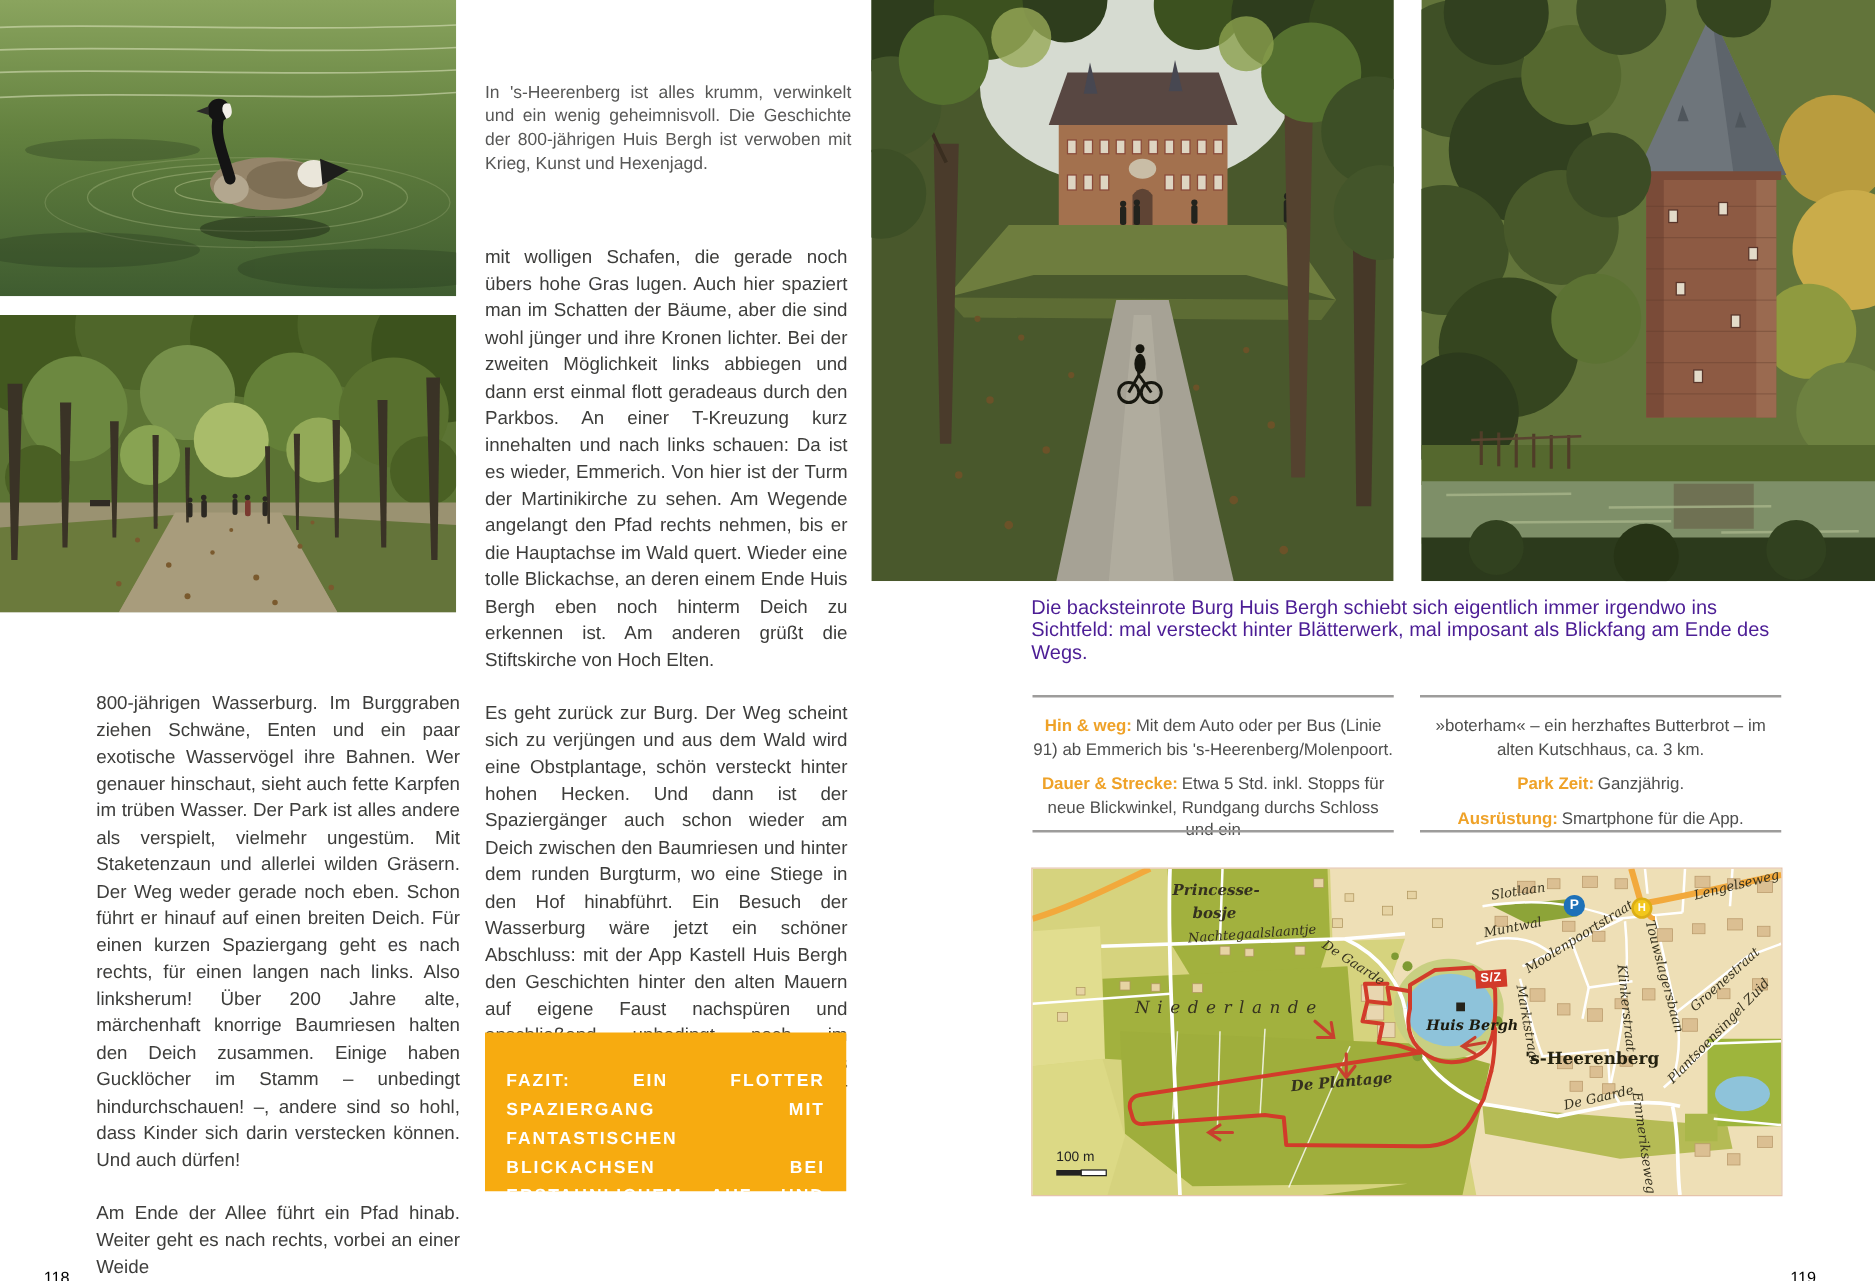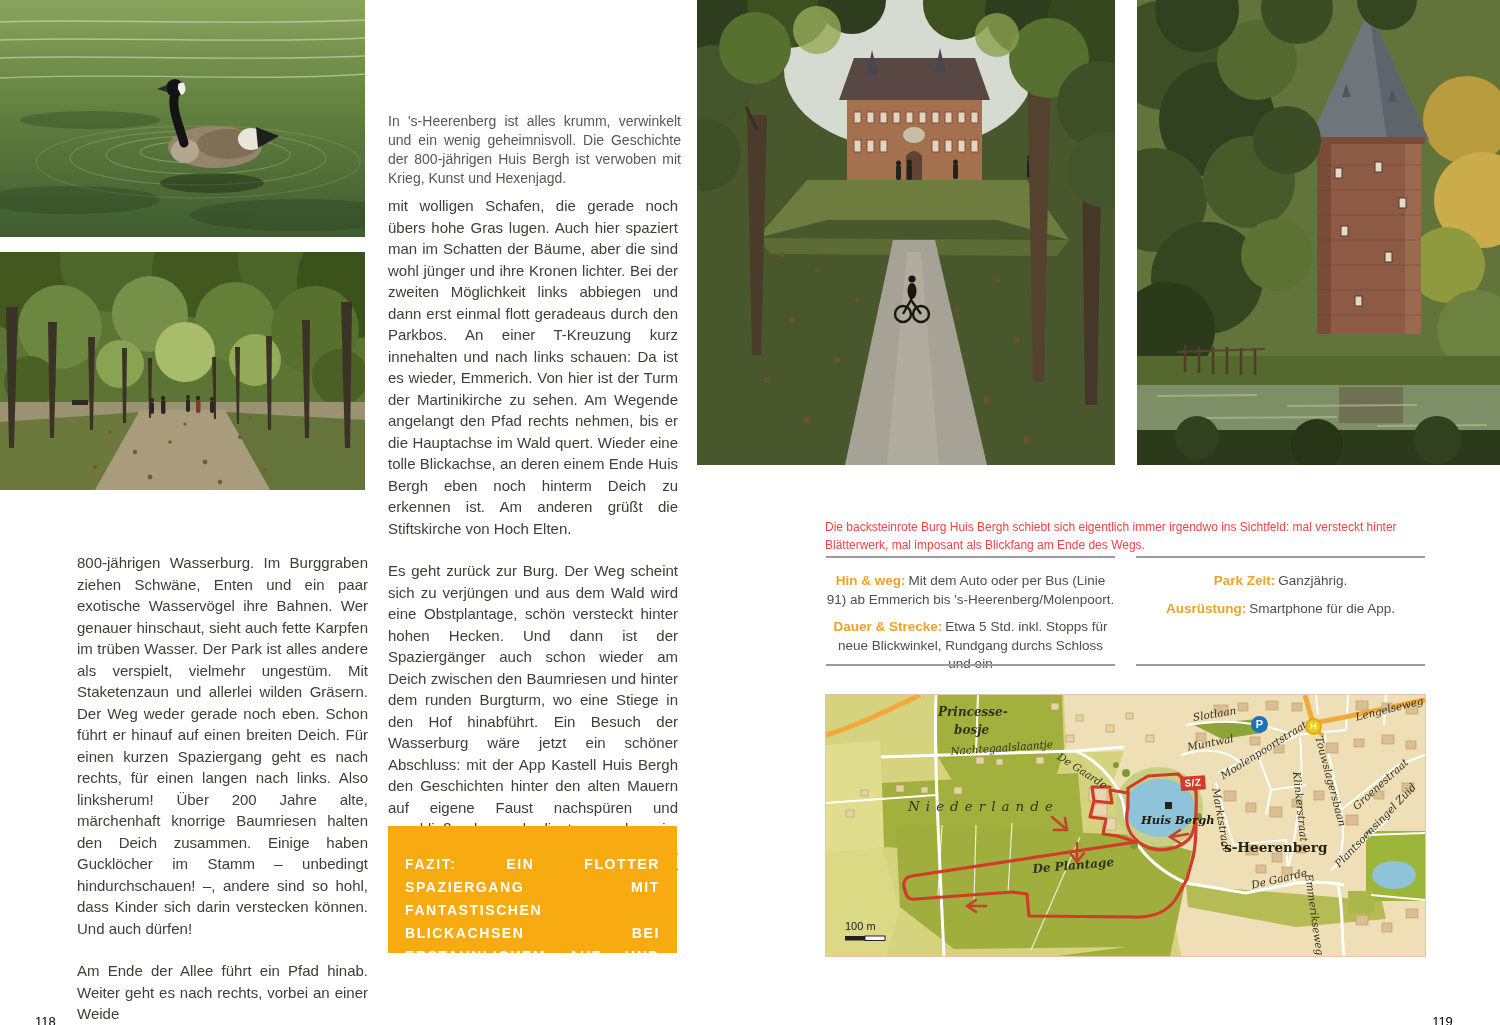--- a/index.html
+++ b/index.html
@@ -1,31 +1,31 @@
 <!DOCTYPE html>
 <html lang="de" style="--accent: #EFA228; --fazit-bg: #F7AB10; --route-red: #D23B2A; --parking-blue: #1E71B8; --bus-yellow: #F2C71C;"><head>
 <meta charset="utf-8">
 <style>
   html,body{margin:0;padding:0;background:#ffffff;}
   #spread{position:relative;width:1500px;height:1025px;background:#ffffff;overflow:hidden;
           font-family:"Liberation Sans",sans-serif;}
   .photo{position:absolute;overflow:hidden;}
   .photo svg{display:block;width:100%;height:100%;}
   .intro{position:absolute;left:388px;top:64px;width:293px;text-align:justify;
-         font-size:14px;line-height:19px;color:#575756;margin-top:48px;}
+         font-size:14px;line-height:19px;color:#575756;}
   .bodycol{position:absolute;text-align:justify;font-size:15px;line-height:21.5px;color:#3d3d3b;}
   .bodycol p{margin:0 0 21px 0;}
   .bodycol a{color:#3d3d3b;text-decoration:underline;}
   #col-left{left:77px;top:552px;width:291px;}
   #col-mid{left:388px;top:195px;width:290px;}
   .fazit{position:absolute;left:388px;top:826px;width:289px;height:127px;box-sizing:border-box;
          background:var(--fazit-bg,#f7ab10);color:#ffffff;padding:27px 17px 0 17px;
          font-weight:bold;font-size:14px;line-height:23px;letter-spacing:1.6px;word-spacing:3px;
          text-align:justify;}
-  .caption{position:absolute;left:825px;top:478px;width:606px;font-size:12px;line-height:18px;color:#ef4444;margin-top:40px;}
+  .caption{position:absolute;left:825px;top:478px;width:606px;font-size:16px;line-height:18px;color:#4c1d95;}
   .ib-rule{position:absolute;width:289px;height:2px;background:#9d9c9b;}
   .ib{position:absolute;width:289px;font-size:13.5px;line-height:18.5px;color:#4e4e4d;}
   .ib p{margin:0 0 9px 0;text-align:center;}
   .ib .lbl{color:var(--accent,#efa228);font-weight:bold;margin-right:3px;}
   .pagenum{position:absolute;top:1014px;font-size:13px;color:#000000;}
   #map{position:absolute;left:826px;top:695px;width:599px;height:261px;outline:1px solid #e5c3ab;}
   #map svg{position:absolute;left:0;top:0;}
   #map-labels{position:absolute;left:0;top:0;width:599px;height:261px;pointer-events:none;}
   .m-label{position:absolute;white-space:nowrap;transform-origin:0 0;color:#35311f;
            font-family:"DejaVu Serif",serif;font-style:italic;}
@@ -344,20 +344,21 @@
 
   <div class="caption">Die backsteinrote Burg Huis Bergh schiebt sich eigentlich immer irgendwo ins Sichtfeld: mal versteckt hinter Blätterwerk, mal imposant als Blickfang am Ende des Wegs.</div>
 
   <div class="ib-rule" style="left:826px;top:556px;"></div>
   <div class="ib-rule" style="left:1136px;top:556px;"></div>
   <div class="ib" style="left:826px;top:572px;">
     <p><span class="lbl">Hin &amp; weg:</span><span>Mit dem Auto oder per Bus (Linie 91) ab Emmerich bis 's-Heerenberg/Molenpoort.</span></p>
     <p><span class="lbl">Dauer &amp; Strecke:</span><span>Etwa 5 Std. inkl. Stopps für neue Blickwinkel, Rundgang durchs Schloss und ein</span></p>
   </div>
   <div class="ib" style="left:1136px;top:572px;">
+    <p><span>»boterham« – ein herzhaftes Butterbrot – im alten Kutschhaus, ca. 3 km.</span></p>
     <p><span class="lbl">Park Zeit:</span><span>Ganzjährig.</span></p>
     <p><span class="lbl">Ausrüstung:</span><span>Smartphone für die App.</span></p>
   </div>
   <div class="ib-rule" style="left:826px;top:664px;"></div>
   <div class="ib-rule" style="left:1136px;top:664px;"></div>
 
   <div id="map">
     <svg width="599" height="261" viewBox="0 0 599 261">
       <rect width="599" height="261" fill="#d6d37e"></rect>
       <polygon points="0,50 54,46 58,152 0,158" fill="#e1dd8f"></polygon>

